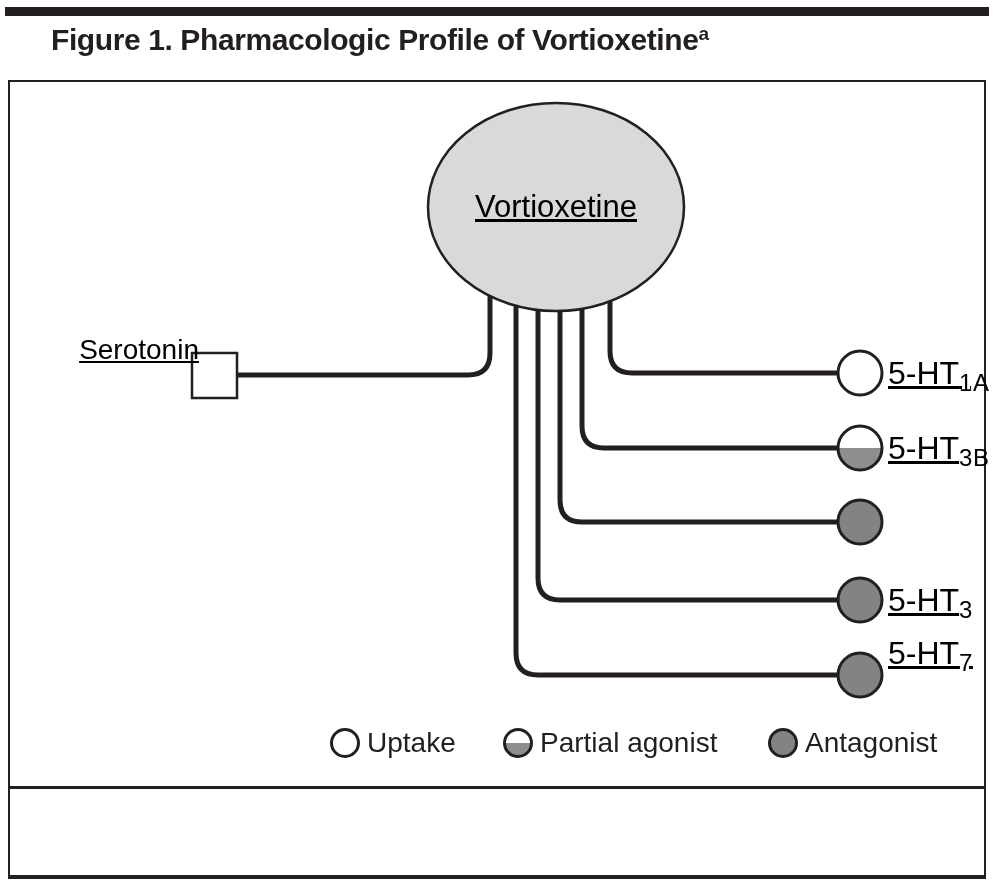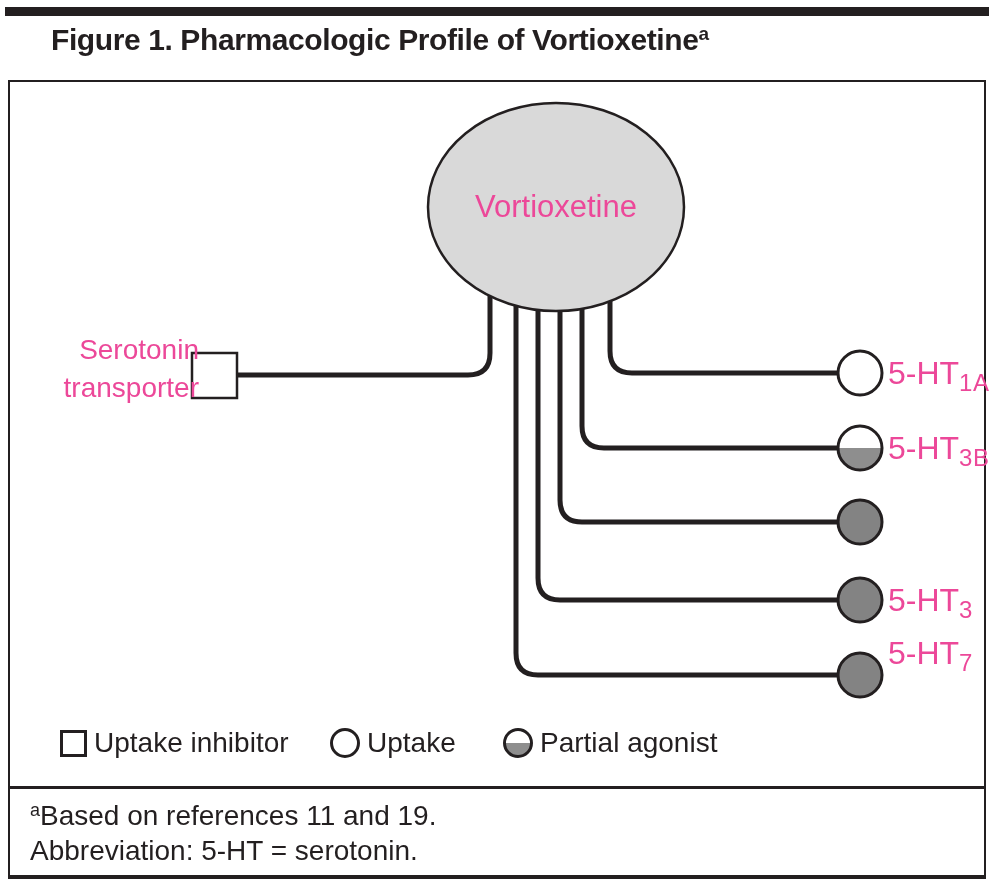--- a/index.html
+++ b/index.html
@@ -26,21 +26,21 @@
   .fig-title sup { font-size: 19px; vertical-align: 10px; }
 
   .fig-box {
     position: absolute; left: 8px; top: 80px;
     width: 978px; height: 799px;
     border: 2px solid #231f20;
     border-bottom-width: 4px;
   }
   .diagram-svg { position: absolute; left: 0; top: 0; }
 
-  .overlay { position: absolute; color: #ec4899; }
+  .overlay { position: absolute; color: #000000; text-decoration: underline; }
 
   .drug-label {
     left: 396px; top: 104px; width: 300px; height: 42px;
     line-height: 42px; text-align: center; font-size: 31px;
   }
   .transporter-label {
     left: 0px; top: 249px; width: 153px;
     font-size: 28px; line-height: 38px; text-align: right; margin-left: 36px;
   }
   .receptor-label {
@@ -111,44 +111,39 @@
 
       <circle cx="850" cy="440" r="22" stroke="#231f20" stroke-width="3" fill="#838383"></circle>
       <circle cx="850" cy="518" r="22" stroke="#231f20" stroke-width="3" fill="#838383"></circle>
       <circle cx="850" cy="593" r="22" stroke="#231f20" stroke-width="3" fill="#838383"></circle>
     </svg>
 
     <div class="overlay drug-label">Vortioxetine</div>
 
     <div class="overlay transporter-label">
       <span>Serotonin</span><br>
-      <span>transporter</span>
     </div>
 
     <div class="overlay receptor-label" style="top:271px"><span>5-HT</span><sub>1A</sub></div>
     <div class="overlay receptor-label" style="top:346px"><span>5-HT</span><sub>3B</sub></div>
     <div class="overlay receptor-label" style="top:498px"><span>5-HT</span><sub>3</sub></div>
     <div class="overlay receptor-label" style="top:551px"><span>5-HT</span><sub>7</sub></div>
 
     <div class="legend">
-      <div class="legend-item" style="left:50px">
-        <span class="lg-marker lg-square"></span>
-        <span>Uptake inhibitor</span>
-      </div>
       <div class="legend-item" style="left:320px">
         <span class="lg-marker lg-circle"></span>
         <span>Uptake</span>
       </div>
       <div class="legend-item" style="left:493px">
         <span class="lg-marker lg-circle half"></span>
         <span>Partial agonist</span>
       </div>
+      <div class="legend-item" style="left:758px">
+        <span class="lg-marker lg-circle full"></span>
+        <span>Antagonist</span>
+      </div>
     </div>
 
     <div class="separator"></div>
 
-    <div class="footnote">
-      <div><sup>a</sup><span>Based on references 11 and 19.</span></div>
-      <div>Abbreviation: 5-HT = serotonin.</div>
-    </div>
 
   </div>
 </div>
 
 </body></html>

